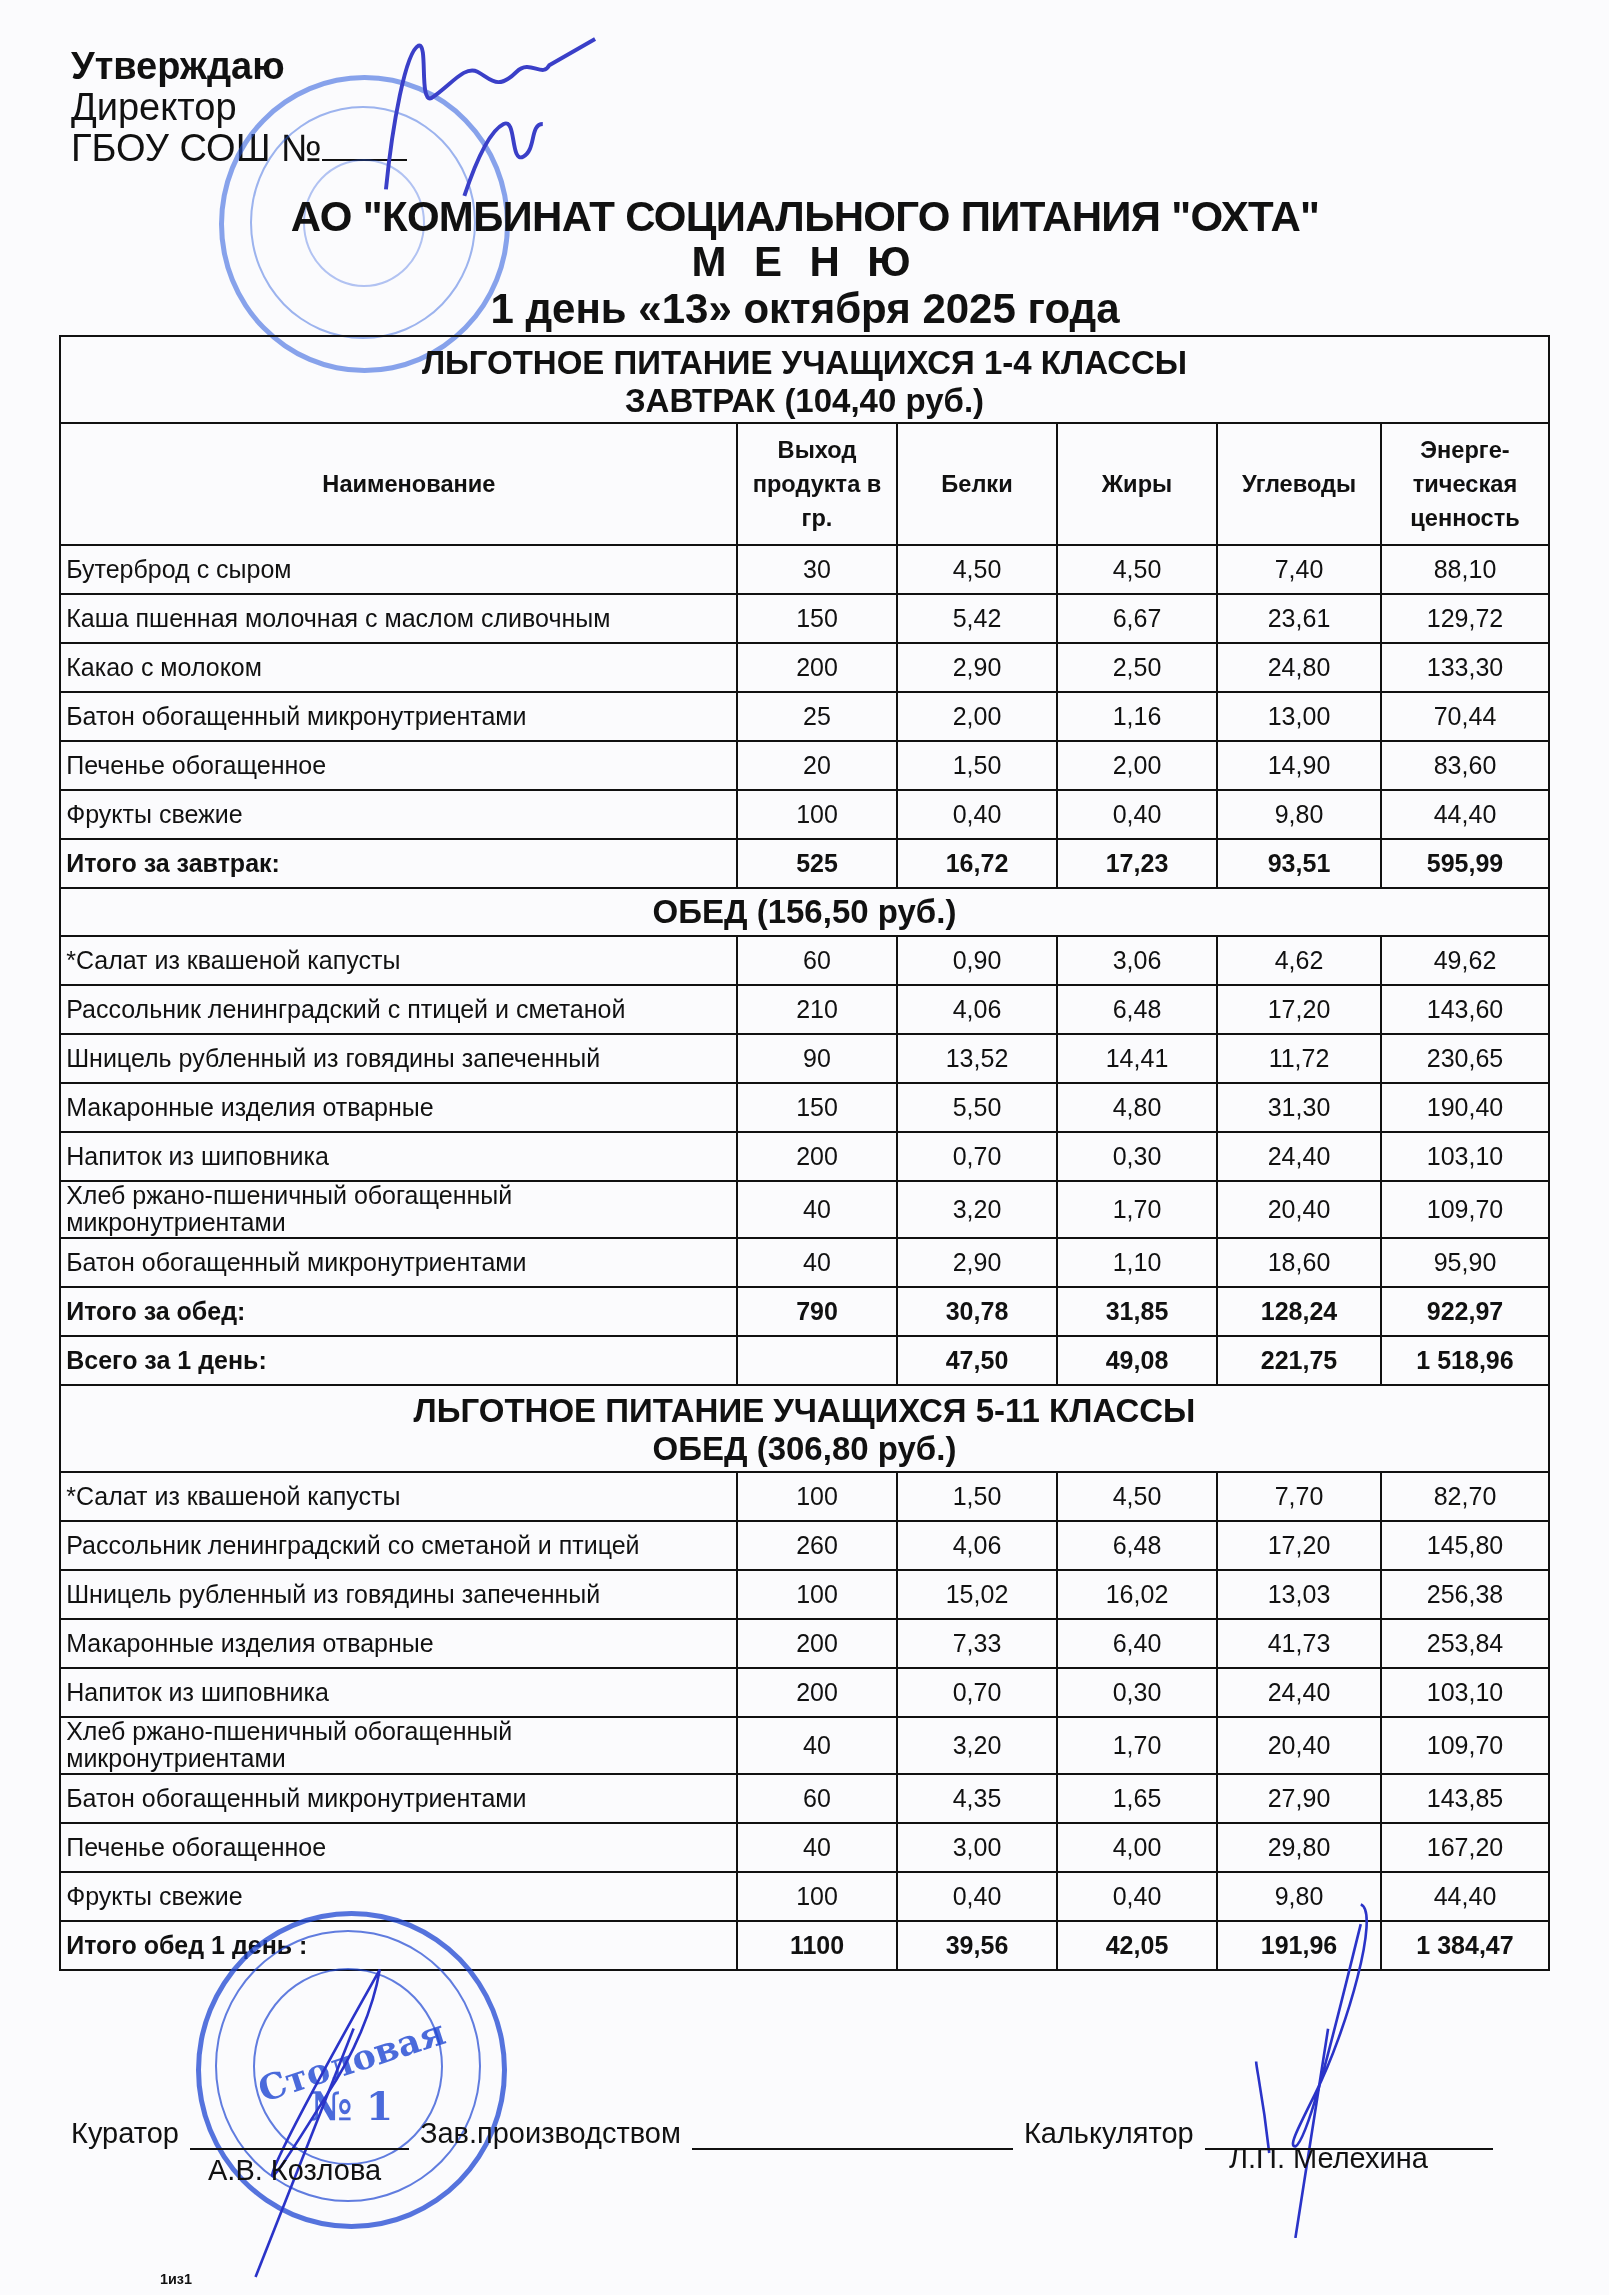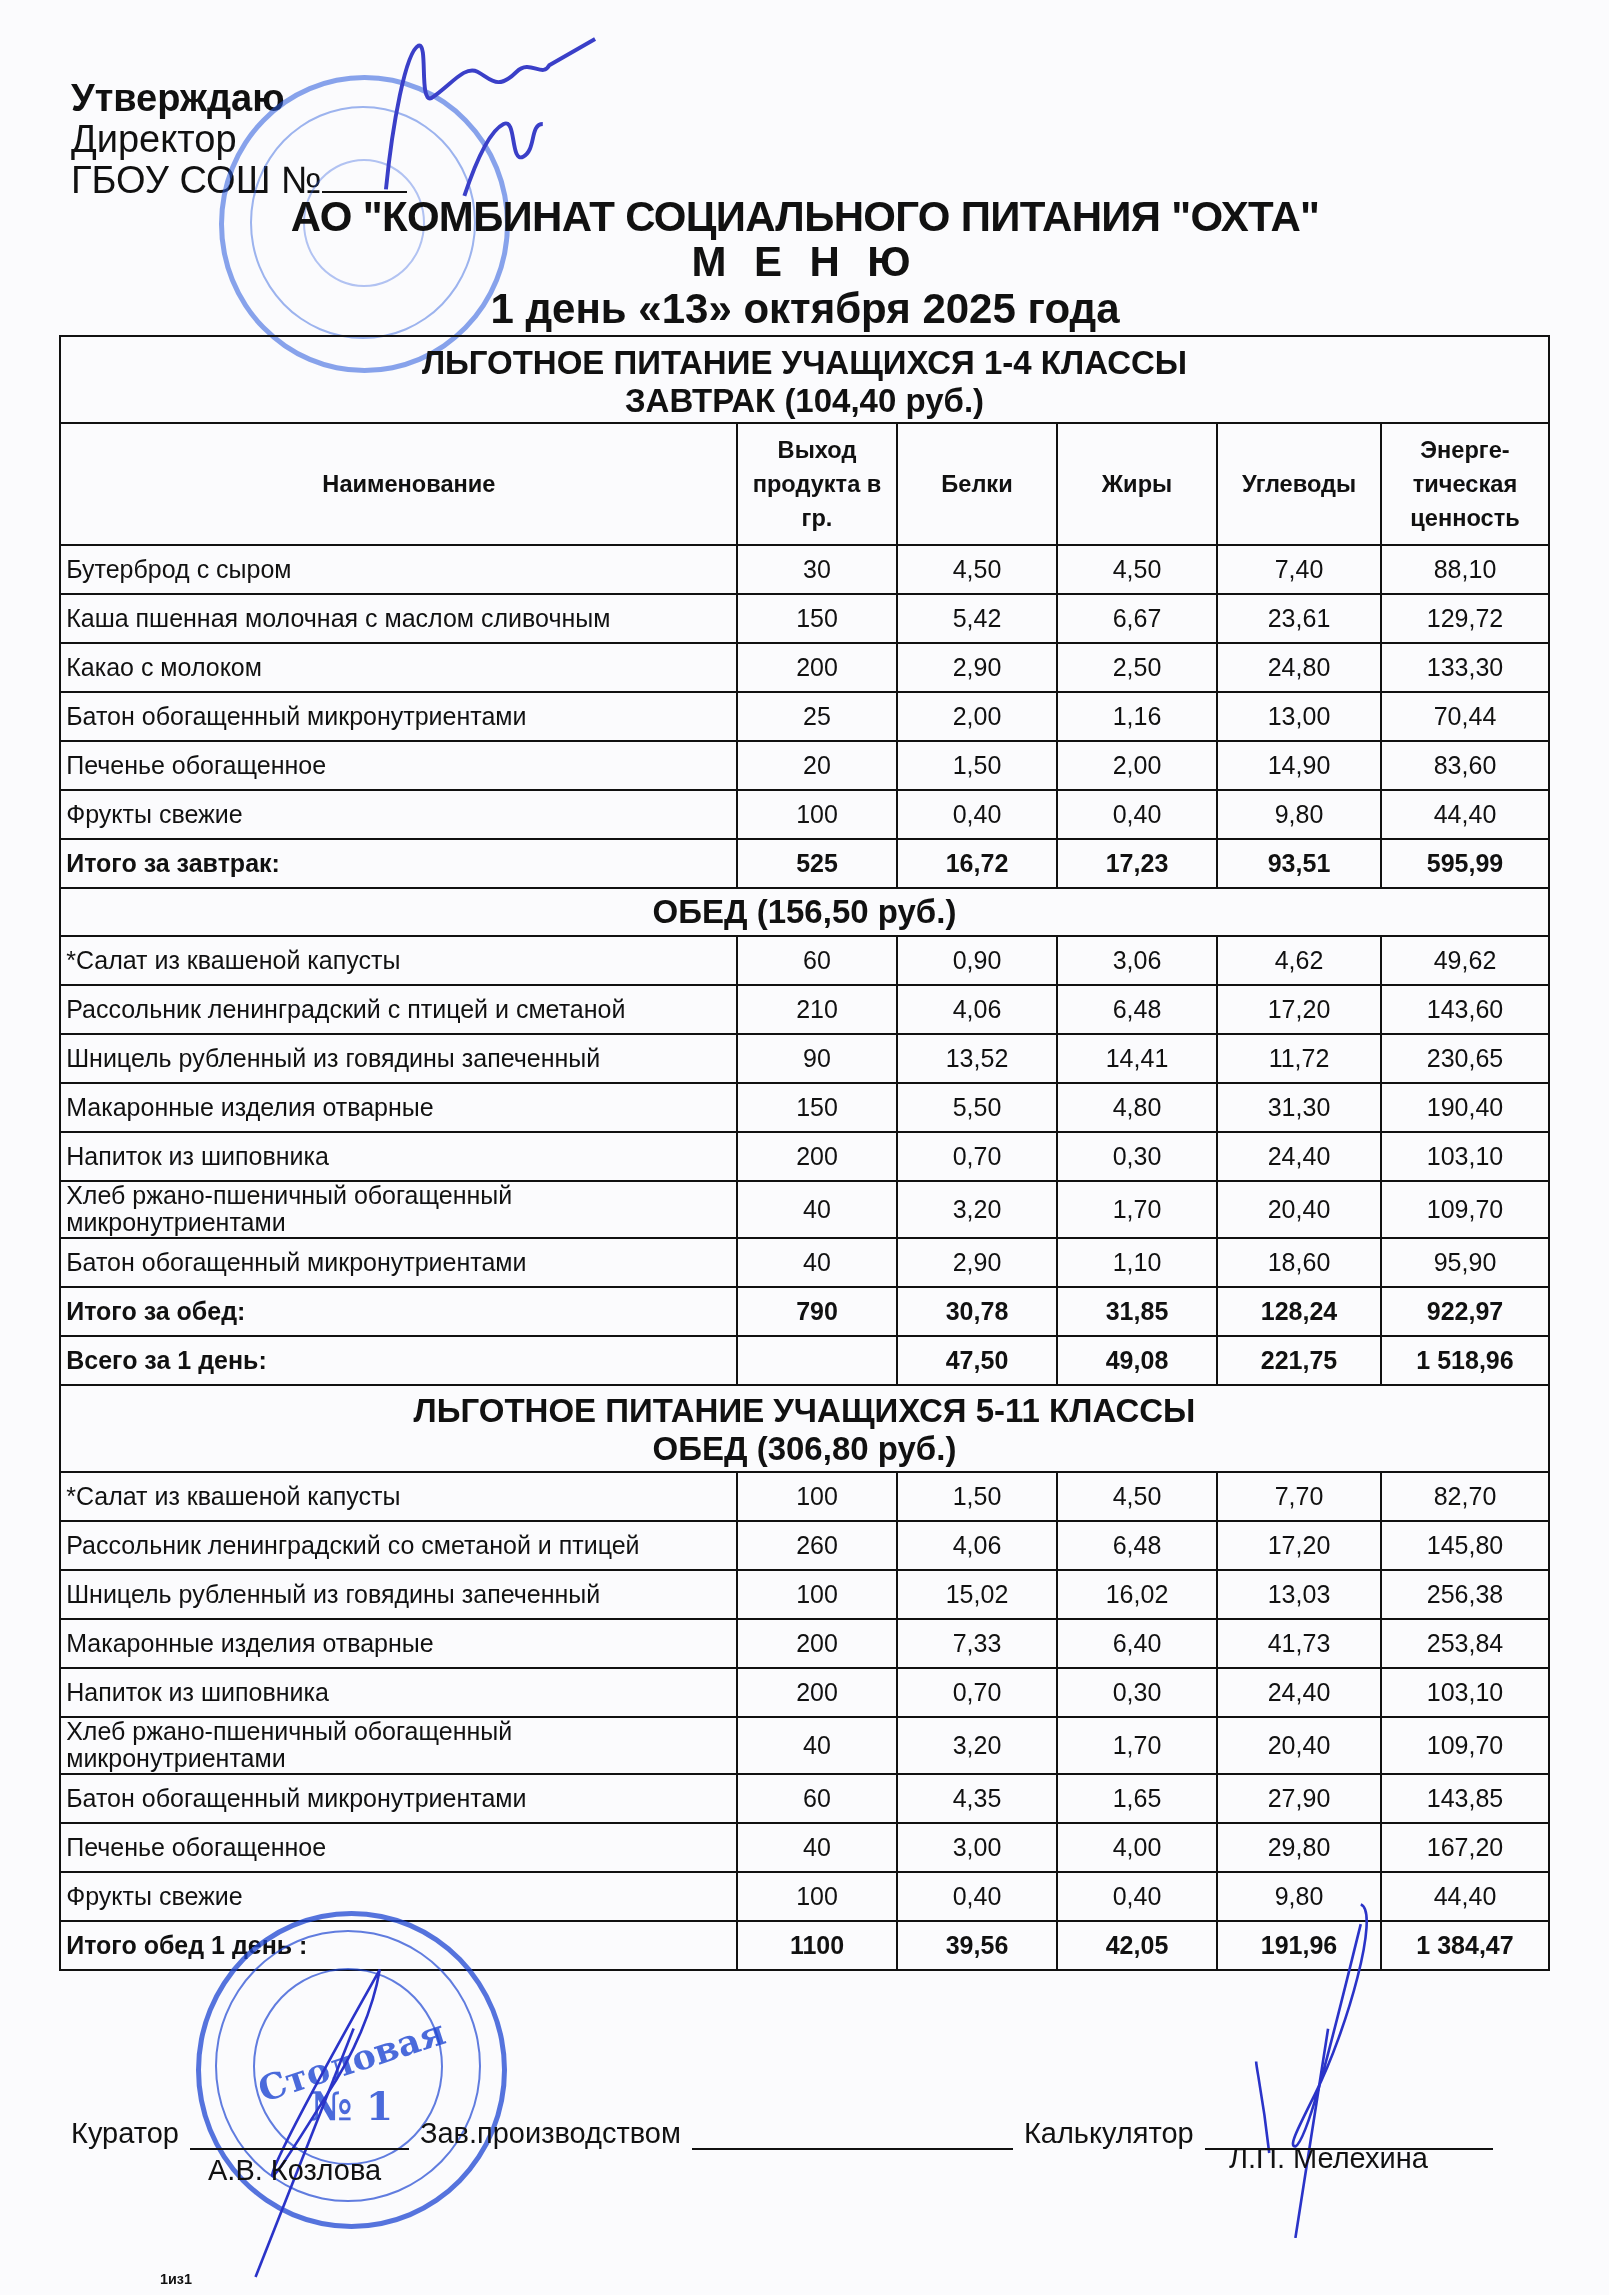--- a/index.html
+++ b/index.html
@@ -1,18 +1,18 @@
 <!DOCTYPE html>
 <html style="font-size:10.5px"><head>
 <meta charset="utf-8">
 <style>
   html, body { margin:0; padding:0; }
   body { width:1610px; height:2295px; background:#fbfbfd; position:relative; overflow:hidden;
          font-family:"Liberation Sans", sans-serif; color:#111; }
-  .approve { position:absolute; left:71px; top:46px; font-size:38px; line-height:41px;margin-top:32px; }
+  .approve { position:absolute; left:71px; top:46px; font-size:38px; line-height:41px; }
   .approve .b { font-weight:bold; }
   .approve .num-line { display:inline-block; width:85px; border-bottom:2.6px solid #111; vertical-align:baseline; height:26px; }
   .title-block { position:absolute; left:0; width:1610px; top:193px; text-align:center; font-weight:bold; }
   .title-block .t1 { font-size:42px; line-height:47px; letter-spacing:-0.7px; }
   .title-block .t2 { font-size:42px; line-height:44px; letter-spacing:7.9px; }
   .title-block .t3 { font-size:42px; line-height:50px; }
   table.menu { position:absolute; left:59px; top:335px; width:1489px; border-collapse:collapse; table-layout:fixed; }
   table.menu td, table.menu th { border:2px solid #111; font-size:25px; padding:0 5.2px; height:47px; vertical-align:middle; }
   table.menu th { font-weight:bold; font-size:23.6px; line-height:34px; text-align:center; }
   td.num { text-align:center; }

